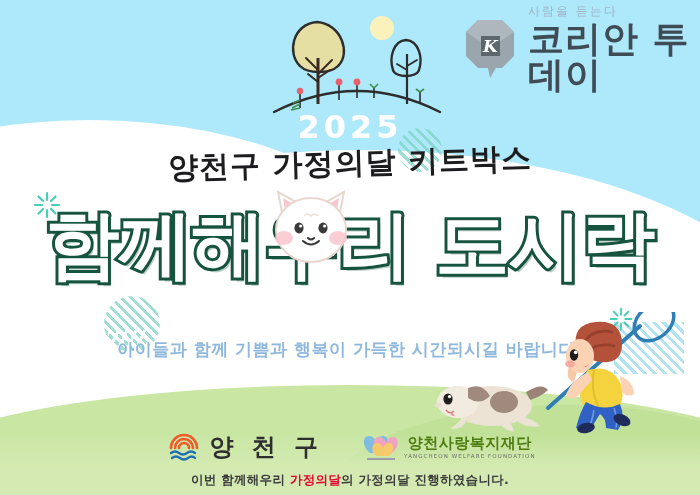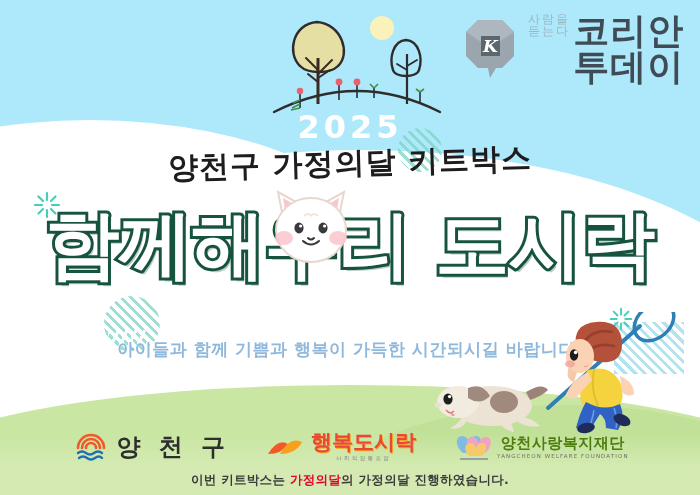--- a/index.html
+++ b/index.html
@@ -67,21 +67,21 @@
     opacity:.9;
   }
   .sparkle{position:absolute;}
 
   
   .top-illus{position:absolute;left:262px;top:8px;width:190px;height:112px;}
 
   
   .kt-logo{position:absolute;left:462px;top:14px;width:230px;height:70px;display:flex;align-items:center;gap:10px;}
   .kt-mark{width:56px;height:62px;flex:0 0 auto;}
-  .kt-text{display:flex;flex-direction:row;line-height:1;}
+  .kt-text{display:flex;flex-direction:column;line-height:1;}
   .kt-tagline{
     font-size:12px;color:#9fb5c3;letter-spacing:2px;margin-bottom:4px;
     font-family:"DejaVu Sans",sans-serif;
   }
   .kt-name{
     font-size:36px;font-weight:bold;color:#3f4b55;letter-spacing:1px;
     font-family:"DejaVu Sans",sans-serif;
   }
 
   
@@ -313,43 +313,33 @@
           <path d="M15 21 a5 5 0 0 1 10 0"></path>
         </g>
         <g fill="none" stroke="#1f6fb2" stroke-width="2.4" stroke-linecap="round">
           <path d="M7 26 q4 -3 8 0 t8 0 t8 0"></path>
           <path d="M8 31 q4 -3 8 0 t8 0 t7 0"></path>
         </g>
       </svg>
       <span class="logo-yc-text">양 천 구</span>
     </div>
 
-    <div class="logo-grp">
-      <svg width="40" height="30" viewBox="0 0 40 30">
-        <path d="M2 22 q10 -16 20 -10 q-6 10 -20 10Z" fill="#f05a28"></path>
-        <path d="M14 22 q10 -18 22 -12 q-6 12 -22 12Z" fill="#f7a01b"></path>
-      </svg>
-      <div style="display:flex;flex-direction:column;align-items:center;">
-        <span class="logo-hb-text">행복도시락</span>
-        <span class="logo-hb-sub">사회적협동조합</span>
-      </div>
-    </div>
 
     <div class="logo-grp">
       <svg width="40" height="32" viewBox="0 0 40 32">
         <path d="M11 22 C2 14 4 5 10 5 C14 5 16 8 17 11 C18 8 20 5 24 5 C30 5 32 14 23 22Z" fill="#7fbde0"></path>
         <path d="M20 22 C12 15 14 6 20 6 C24 6 26 9 27 12 C28 9 30 6 34 6 C40 6 41 15 33 22Z" fill="#f0a3c0"></path>
         <path d="M17 25 C11 19 13 12 18 12 C21 12 23 14 24 17 C25 14 27 12 30 12 C35 12 36 19 30 25Z" fill="#f6c96a"></path>
         <line x1="8" y1="28" x2="36" y2="28" stroke="#9aa0a6" stroke-width="2"></line>
       </svg>
       <div style="display:flex;flex-direction:column;align-items:center;">
         <span class="logo-wf-kr">양천사랑복지재단</span>
         <span class="logo-wf-en">YANGCHEON WELFARE FOUNDATION</span>
       </div>
     </div>
 
   </div>
 
   <div class="sponsor">
-    <span>이번 키트박스는 </span><span class="brand">가정의달</span><span>의 가정의달 진행하였습니다.</span>
+    <span>이번 함께해우리 </span><span class="brand">가정의달</span><span>의 가정의달 진행하였습니다.</span>
   </div>
 
 </div>
 
 </body></html>

